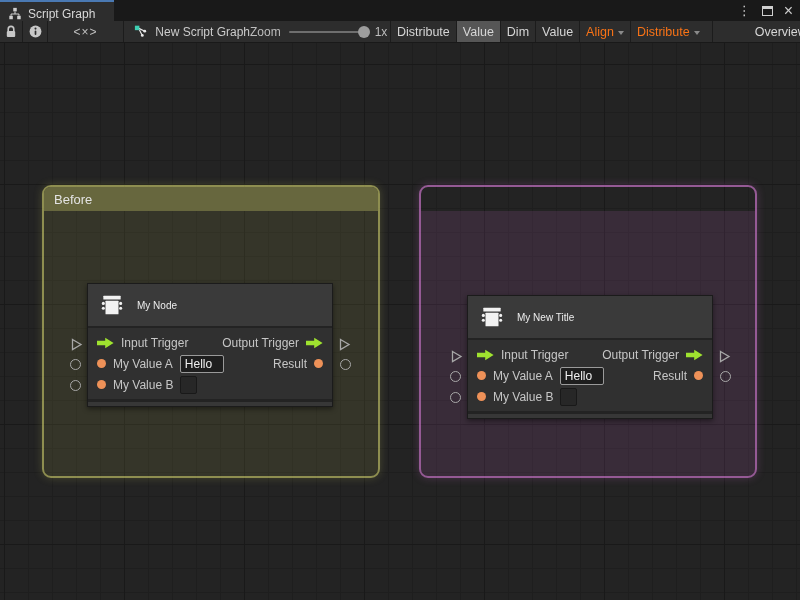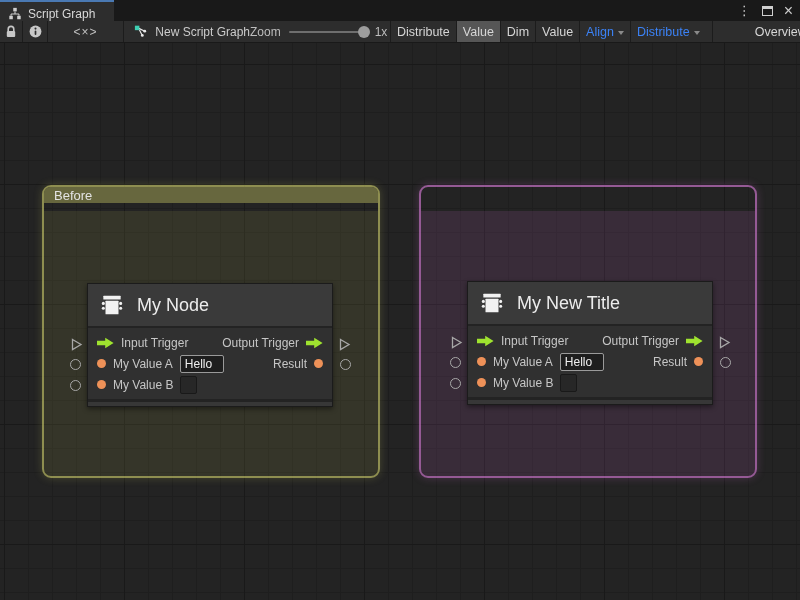--- a/index.html
+++ b/index.html
@@ -28,52 +28,52 @@
   .tbtn.code { width:76px; color:#c0c0c0; font-size:12px; letter-spacing:1px; }
   .gtitle { width:126px; display:flex; align-items:center; gap:7px; padding-left:10px;
             color:#cccccc; font-size:12px; }
   .zoomctl { width:140px; display:flex; align-items:center; gap:8px; color:#bdbdbd; font-size:12px; }
   .z-track { position:relative; width:78px; height:2px; background:#6f6f6f; border-radius:1px; }
   .z-handle { position:absolute; right:-3px; top:-5px; width:12px; height:12px; border-radius:50%; background:#9d9d9d; }
   .rgroup { margin-left:auto; display:flex; align-items:stretch; }
   .rbtn { display:flex; align-items:center; gap:4px; padding:0 6px; border-left:1px solid #1c1c1c;
           color:#d6d6d6; font-size:12.5px; }
   .rbtn.active { background:#565656; }
-  .rbtn.disabled { color:#3b82f6; }
+  .rbtn.disabled { color:#f97316; }
   .rbtn.gap { margin-left:6px;padding-left:42px; }
   .caret { width:0; height:0; border-left:3.5px solid transparent; border-right:3.5px solid transparent;
            border-top:4.5px solid #8a8a8a; margin-top:2px; }
 
   
   .canvas { position:relative; width:800px; height:557px; background-color:#232323;
     background-image:
       linear-gradient(#191919 1px, transparent 1px),
       linear-gradient(90deg, #191919 1px, transparent 1px),
       linear-gradient(#1e1e1e 1px, transparent 1px),
       linear-gradient(90deg, #1e1e1e 1px, transparent 1px);
     background-size:120px 120px, 120px 120px, 24px 24px, 24px 24px;
     background-position:4px 21px; }
 
   
   .group { position:absolute; width:338px; height:293px; border:2px solid; border-radius:9px;
            box-shadow:0 0 7px rgba(0,0,0,0.35); }
   .group.before { left:42px; top:142px; box-shadow:0 0 8px rgba(190,190,95,0.25); }
   .group.after  { left:419px; top:142px; box-shadow:0 0 8px rgba(200,110,200,0.25); }
-  .grp-header { height:16px; border-radius:6px 6px 0 0; display:flex; align-items:center;
+  .grp-header { height:24px; border-radius:6px 6px 0 0; display:flex; align-items:center;
                 padding:0 10px; color:#e3e3e3; font-size:13px; }
   .grp-body { position:absolute; left:0; right:0; top:24px; bottom:0; border-radius:0 0 6px 6px; }
 
   
   .node-wrap { position:absolute; width:246px; }
   .node-wrap.n0 { left:87px; top:240px; }
-  .node-wrap.n1 { left:467px; top:238px; }
+  .node-wrap.n1 { left:467px; top:252px; }
   .node { border:1px solid #1b1b1b; background:#303030; box-shadow:0 2px 5px rgba(0,0,0,0.45); }
   .n-header { height:44px; background:#3a3a3a; border-bottom:2px solid #232323;
               display:flex; align-items:center; gap:12px; padding:0 11px; }
-  .n-title { color:#ececec; font-size:18px; }
+  .n-title { color:#ececec; font-size:10px; }
   .n-body { padding:4px 0; }
   .prow { height:21px; display:flex; align-items:center; padding:0 9px; }
   .pleft { display:flex; align-items:center; gap:7px; }
   .pright { margin-left:auto; display:flex; align-items:center; gap:7px; }
   .plabel { color:#c6c6c6; font-size:12px;text-align:right; }
   .vdot { width:9px; height:9px; border-radius:50%; }
   .port-field { width:44px; height:18px; background:#1e1e1e; border:1px solid #9a9a9a; border-radius:2px;
                 color:#efefef; font-size:12px; font-family:"Liberation Sans",sans-serif; padding:0 4px; outline:none; }
   .port-field.empty { width:17px; background:#272727; border:1px solid #191919; display:inline-block; }
   .n-footer { height:7px; background:#373737; border-top:3px solid #232323; }

